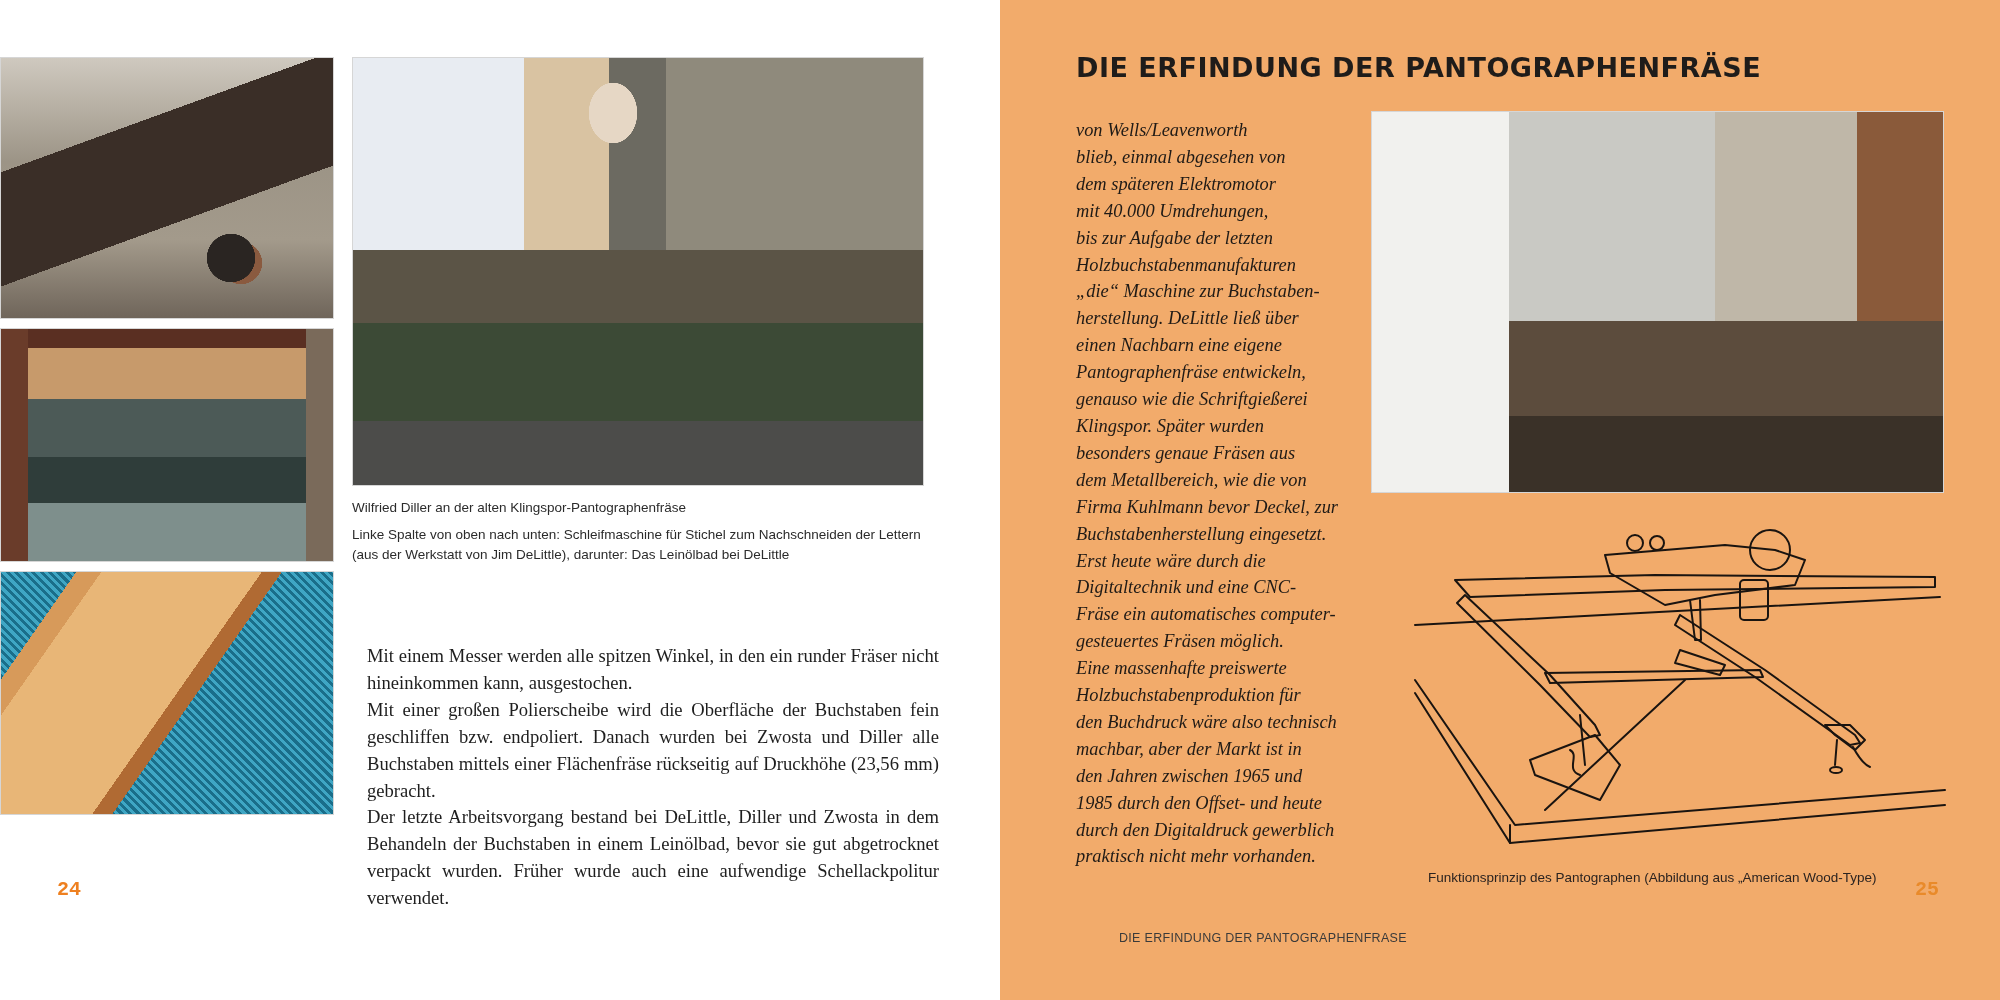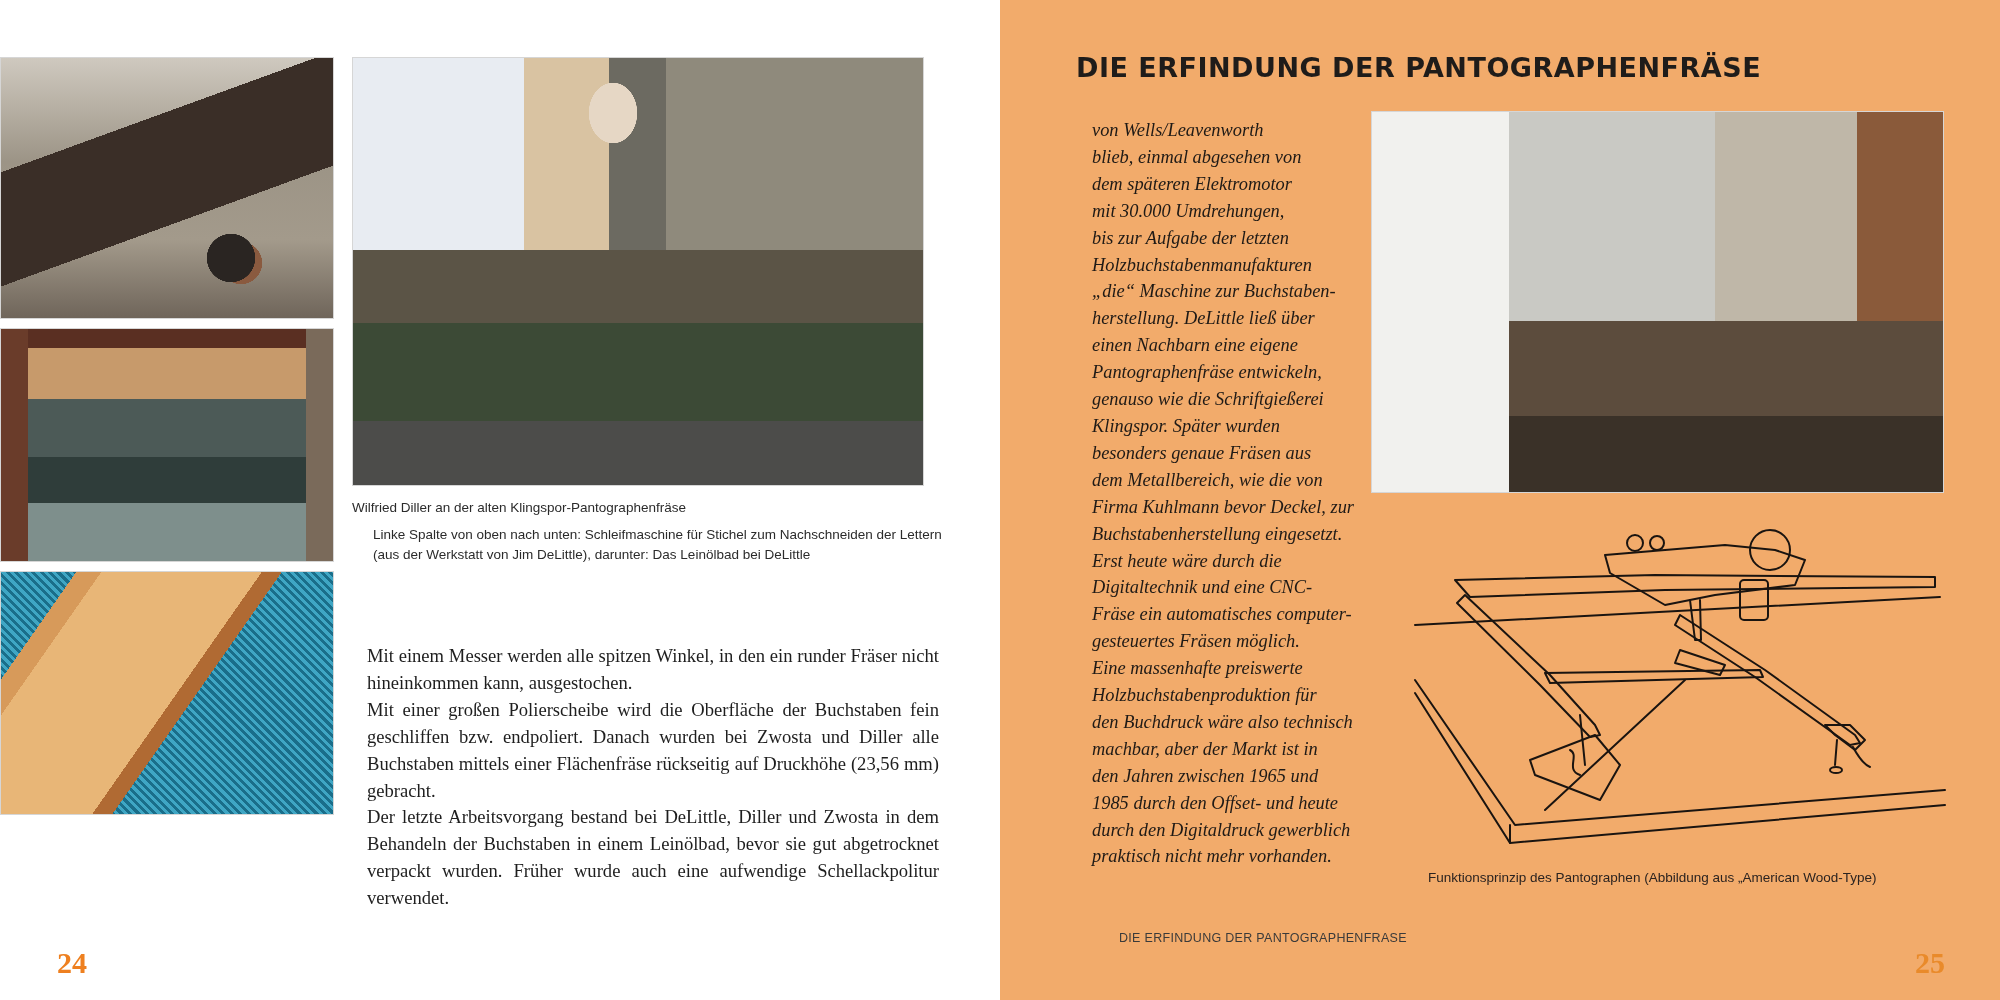--- a/index.html
+++ b/index.html
@@ -56,53 +56,53 @@
       linear-gradient(90deg, #f1f1ee 0 24%, transparent 24%),
       linear-gradient(180deg, transparent 0 55%, #5c4c3d 55% 80%, #3a3128 80%),
       linear-gradient(90deg, #c9c9c4 0 60%, #bfb7a8 60% 85%, #8a5a3a 85%);
   }
   .caption {
     position: absolute;
     font-family: "Liberation Sans", sans-serif;
     font-size: 13.5px; color: #2b2b2b; line-height: 20px;
   }
   .caption-diller { left: 352px; top: 498px; width: 580px; }
-  .caption-leftcol { left: 373px; top: 525px; width: 580px; }
+  .caption-leftcol { left: 352px; top: 525px; width: 580px; }
   .body-text {
     position: absolute; left: 352px; top: 628px; width: 572px;
     font-family: "Liberation Serif", serif;
     font-size: 18.6px; line-height: 26.9px; color: #1e1e1e;
     text-align: justify; margin: 15px;
   }
   .body-text p { margin: 0; }
   .running-head {
     position: absolute; top: 931px;
     font-family: "Liberation Sans", sans-serif;
     font-size: 12.5px; letter-spacing: 0.3px; color: #3a3a3a;
   }
   .rh-right { left: 1075px; margin-left: 44px; }
   .page-num {
-    position: absolute; top: 946px;
-    font-family: Liberation Serif, serif; font-weight: bold;
-    font-size: 30px;
+    position: absolute; top: 878px;
+    font-family: Liberation Mono, monospace; font-weight: bold;
+    font-size: 20px;
   }
   .pn-left { left: 57px; color: #ee8020; }
   .pn-right { left: 1915px; color: #e98a2a; }
   .heading {
     position: absolute; left: 1076px; top: 52px;
     font-family: "DejaVu Sans", sans-serif; font-weight: bold;
     font-size: 27px; letter-spacing: 0.5px; color: #1f1c1a;
     text-transform: uppercase; margin: 0;
   }
   .italic-text {
     position: absolute; left: 1076px; top: 117px; width: 300px;
     font-family: "Liberation Serif", serif; font-style: italic;
     font-size: 18.4px; line-height: 26.9px; color: #1f1a16;
   }
-  .italic-text div { white-space: nowrap; margin-left: 16px; }
+  .italic-text div { white-space: nowrap; }
   .diagram {
     position: absolute; left: 1395px; top: 525px; width: 560px; height: 330px;
   }
   .caption-diagram {
     position: absolute; left: 1428px; top: 870px;
     font-family: "Liberation Sans", sans-serif; font-size: 13.5px; color: #2b2320;
   }
 </style>
 </head>
 <body>
@@ -127,21 +127,21 @@
 </div>
 
 <div class="page-right"></div>
 
 <h1 class="heading">Die Erfindung der Pantographenfräse</h1>
 
 <div class="italic-text" id="italic-text">
     <div>von Wells/Leavenworth</div>
     <div>blieb, einmal abgesehen von</div>
     <div>dem späteren Elektromotor</div>
-    <div>mit 30.000 Umdrehungen,</div>
+    <div>mit 40.000 Umdrehungen,</div>
     <div>bis zur Aufgabe der letzten</div>
     <div>Holzbuchstabenmanufakturen</div>
     <div>„die“ Maschine zur Buchstaben-</div>
     <div>herstellung. DeLittle ließ über</div>
     <div>einen Nachbarn eine eigene</div>
     <div>Pantographenfräse entwickeln,</div>
     <div>genauso wie die Schriftgießerei</div>
     <div>Klingspor. Später wurden</div>
     <div>besonders genaue Fräsen aus</div>
     <div>dem Metallbereich, wie die von</div>

